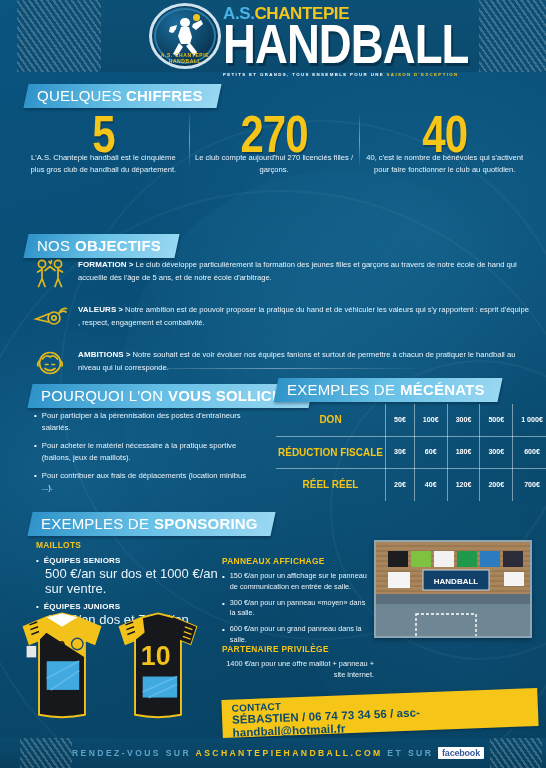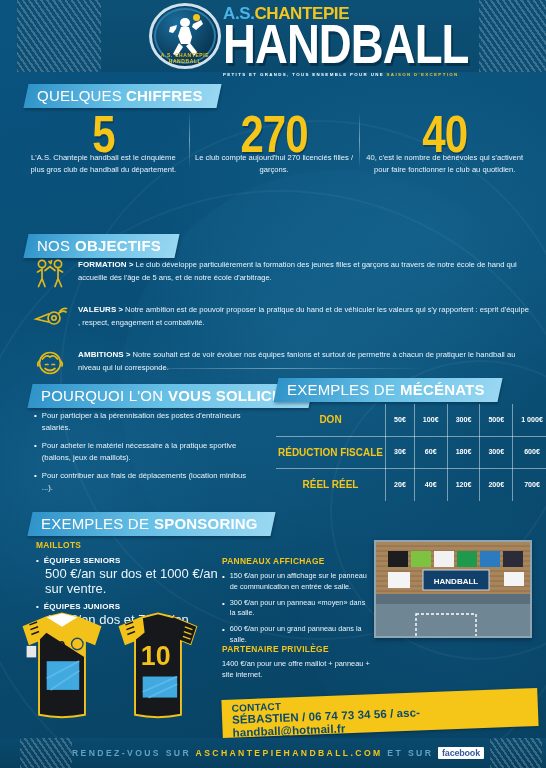--- a/index.html
+++ b/index.html
@@ -141,21 +141,21 @@
   .subhead{ color:#f5c518; font-weight:bold; font-size:8.4px; letter-spacing:.3px; }
 
   #maillots{ position:absolute; left:36px; top:540px; width:190px; }
   #maillots .item{ margin-top:6px; display:flex; gap:5px; }
   #maillots .label{ font-weight:bold; font-size:8px; color:#fff; letter-spacing:.2px; }
   #maillots .price{ font-size:13px; color:#eaf4fb; padding-left:9px; margin-top:1px; }
 
   #panneaux{ position:absolute; left:222px; top:540px; width:146px;margin-top:16px; }
   #panneaux .blt{ font-size:7.3px; margin-bottom:5px; line-height:1.48; }
   #privilege{ position:absolute; left:222px; top:644px; width:152px; }
-  #privilege p{ font-size:7.4px; line-height:1.5; color:#eaf4fb; margin-top:4px; }
+  #privilege p{ font-size:7.4px; line-height:1.5; color:#eaf4fb; margin-top:4px;text-align:right; }
 
   
   #jerseys{ position:absolute; left:18px; top:606px; width:190px; height:118px; }
   .jersey{ position:absolute; top:4px; width:88px; height:112px; }
 
   
   #photo{ position:absolute; left:374px; top:540px; width:158px; height:98px;
     border:2px solid rgba(255,255,255,.30); overflow:hidden;
     box-shadow:0 2px 5px rgba(0,15,30,.4); background:#5d7f93; }
 

